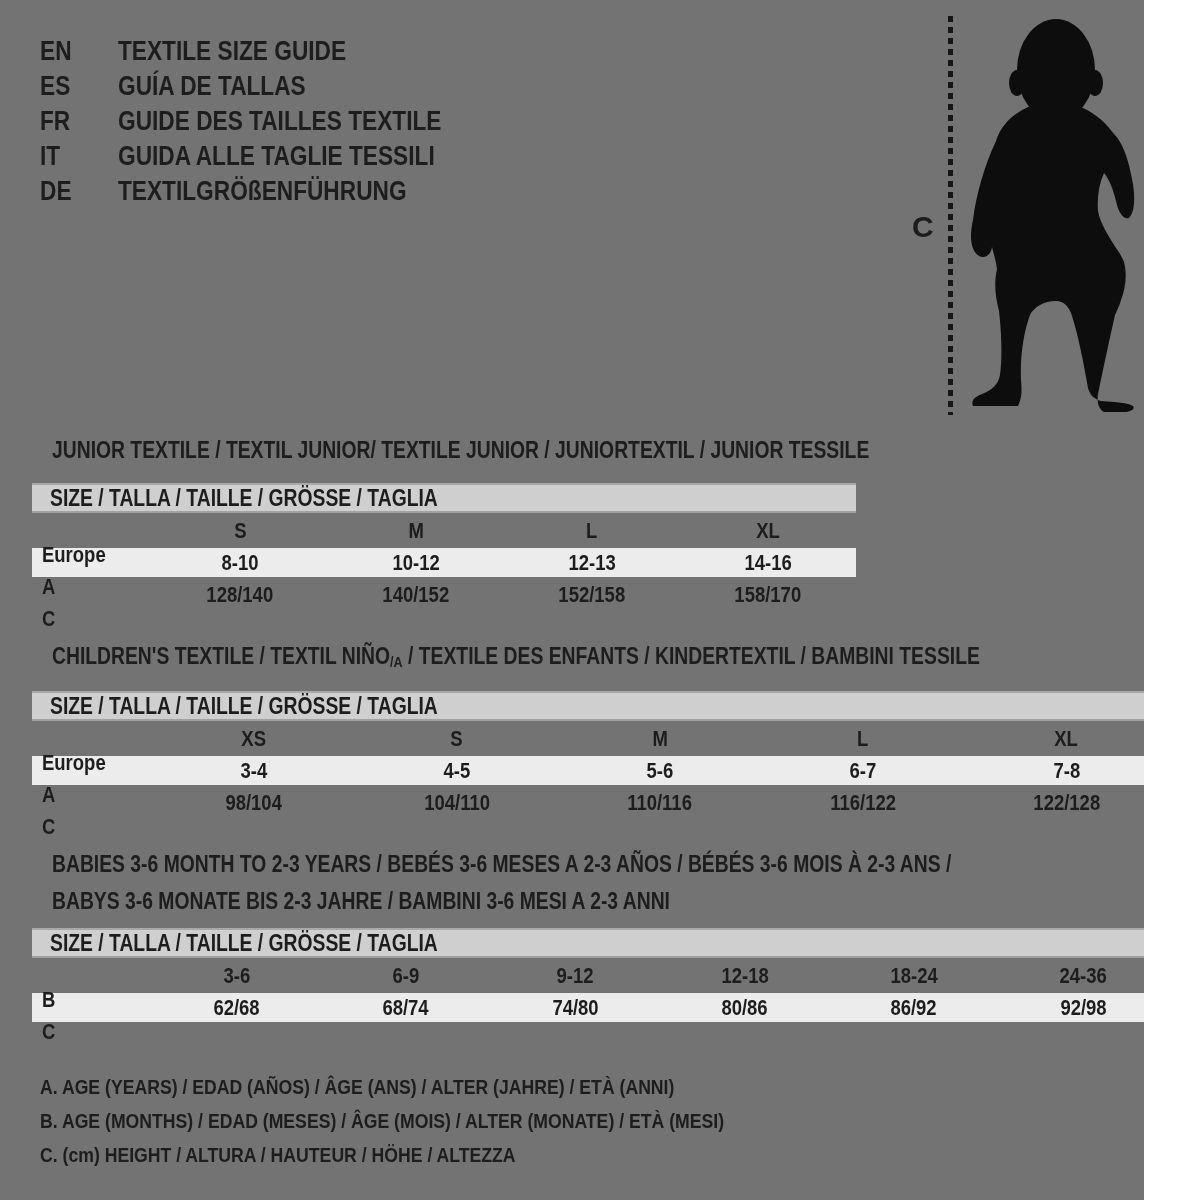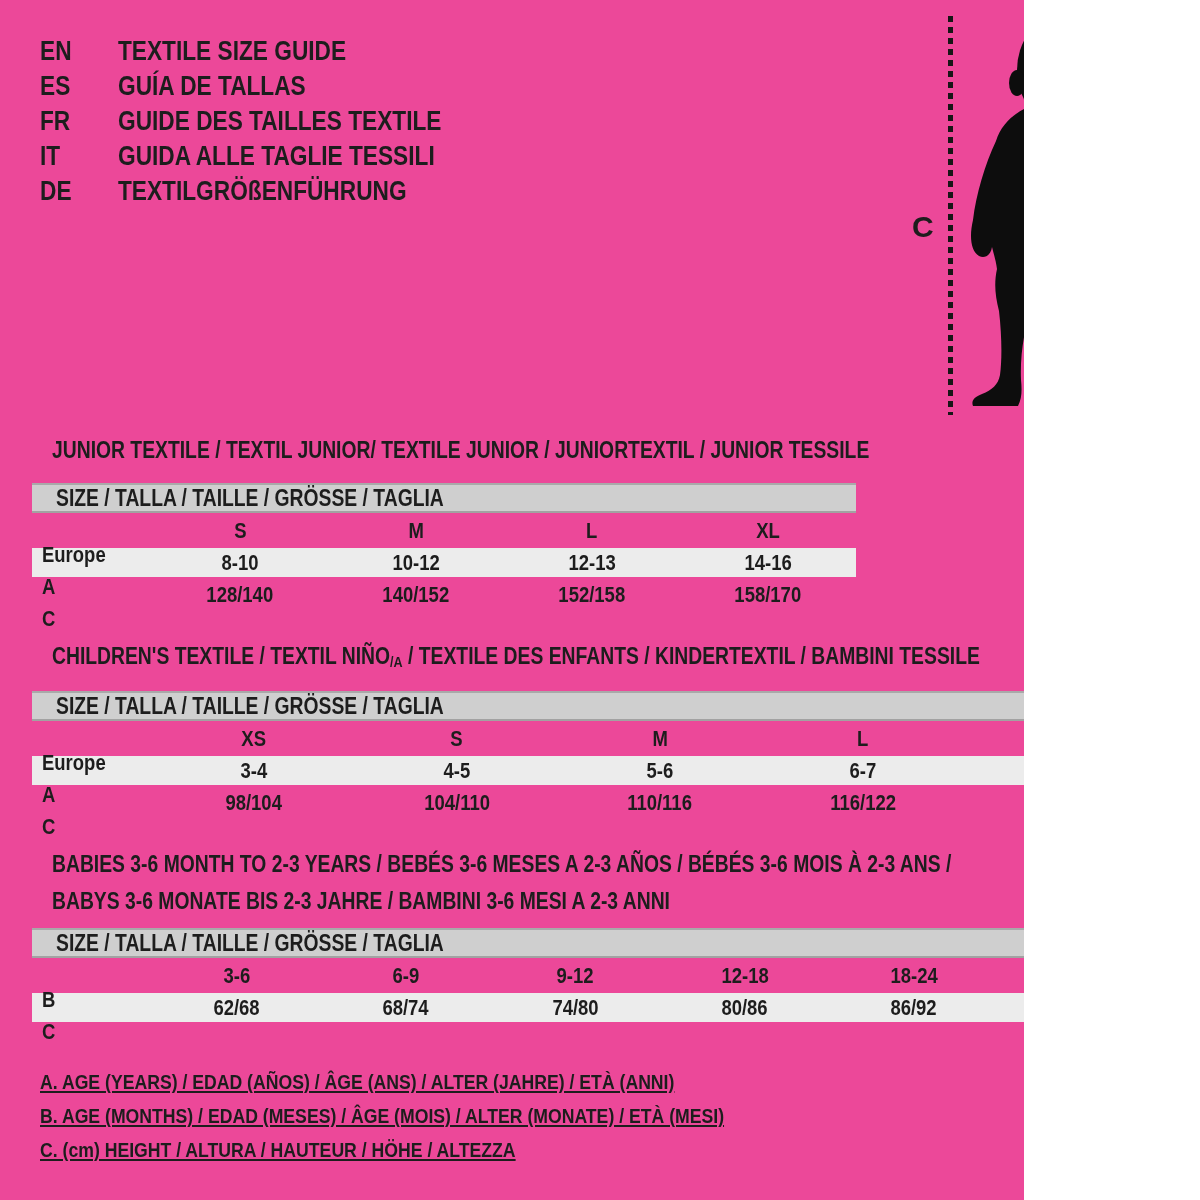--- a/index.html
+++ b/index.html
@@ -1,19 +1,19 @@
 <!DOCTYPE html>
 <html><head>
 <meta charset="utf-8">
 <style>
   * { margin:0; padding:0; box-sizing:border-box; }
   html,body { background:#ffffff; }
   .page {
-    position:relative; width:1024px; height:1200px; overflow:hidden;
-    background:#ec4899; color:#1d1d1d; font-weight:700;
+    position:relative; width:1144px; height:1200px; overflow:hidden;
+    background:#737373; color:#1d1d1d; font-weight:700;
     font-family:"Liberation Sans","DejaVu Sans",sans-serif;
   }
   
   .cond  { display:inline-block; transform:scaleX(.84); transform-origin:0 50%; white-space:nowrap; }
   .condc { display:inline-block; transform:scaleX(.84); transform-origin:50% 50%; white-space:nowrap; }
 
   
   .lang-block { position:absolute; left:40px; top:34px; }
   .lang-row   { display:flex; align-items:center; height:35px; font-size:27px; }
   .lang-code  { width:78px; }
@@ -34,30 +34,30 @@
   .sub { font-size:15px; vertical-align:-3px; }
 
   
   .tbl { position:absolute; left:32px; }
   #junior-table   { top:483px; width:824px;  }
   #children-table { top:691px; width:1136px; }
   #babies-table   { top:928px; width:1136px; }
   .bar {
     height:30px; background:#cfcfcf;
     border-top:2px solid #a9a9a9; border-bottom:2px solid #a2a2a2;
-    display:flex; align-items:center; padding-left:24px; font-size:23px;
+    display:flex; align-items:center; padding-left:18px; font-size:23px;
   }
   .row { display:flex; align-items:center; height:35px; font-size:22px; }
   .row.shaded { background:#ececec; height:29px; }
   .lab  { width:120px; padding-left:10px;margin-top:48px; }
   .cell { flex:1; text-align:center; }
 
   
   .legend { position:absolute; left:40px; top:1070px; }
-  .legend-line { display:flex; align-items:flex-start; height:34px; font-size:21px;text-decoration:underline; }
+  .legend-line { display:flex; align-items:center; height:34px; font-size:21px; }
 </style>
 </head>
 <body>
 
 <div class="page">
 
   <div class="lang-block">
 
   <div class="lang-row">
         <span class="lang-code"><span class="cond">EN</span></span>

